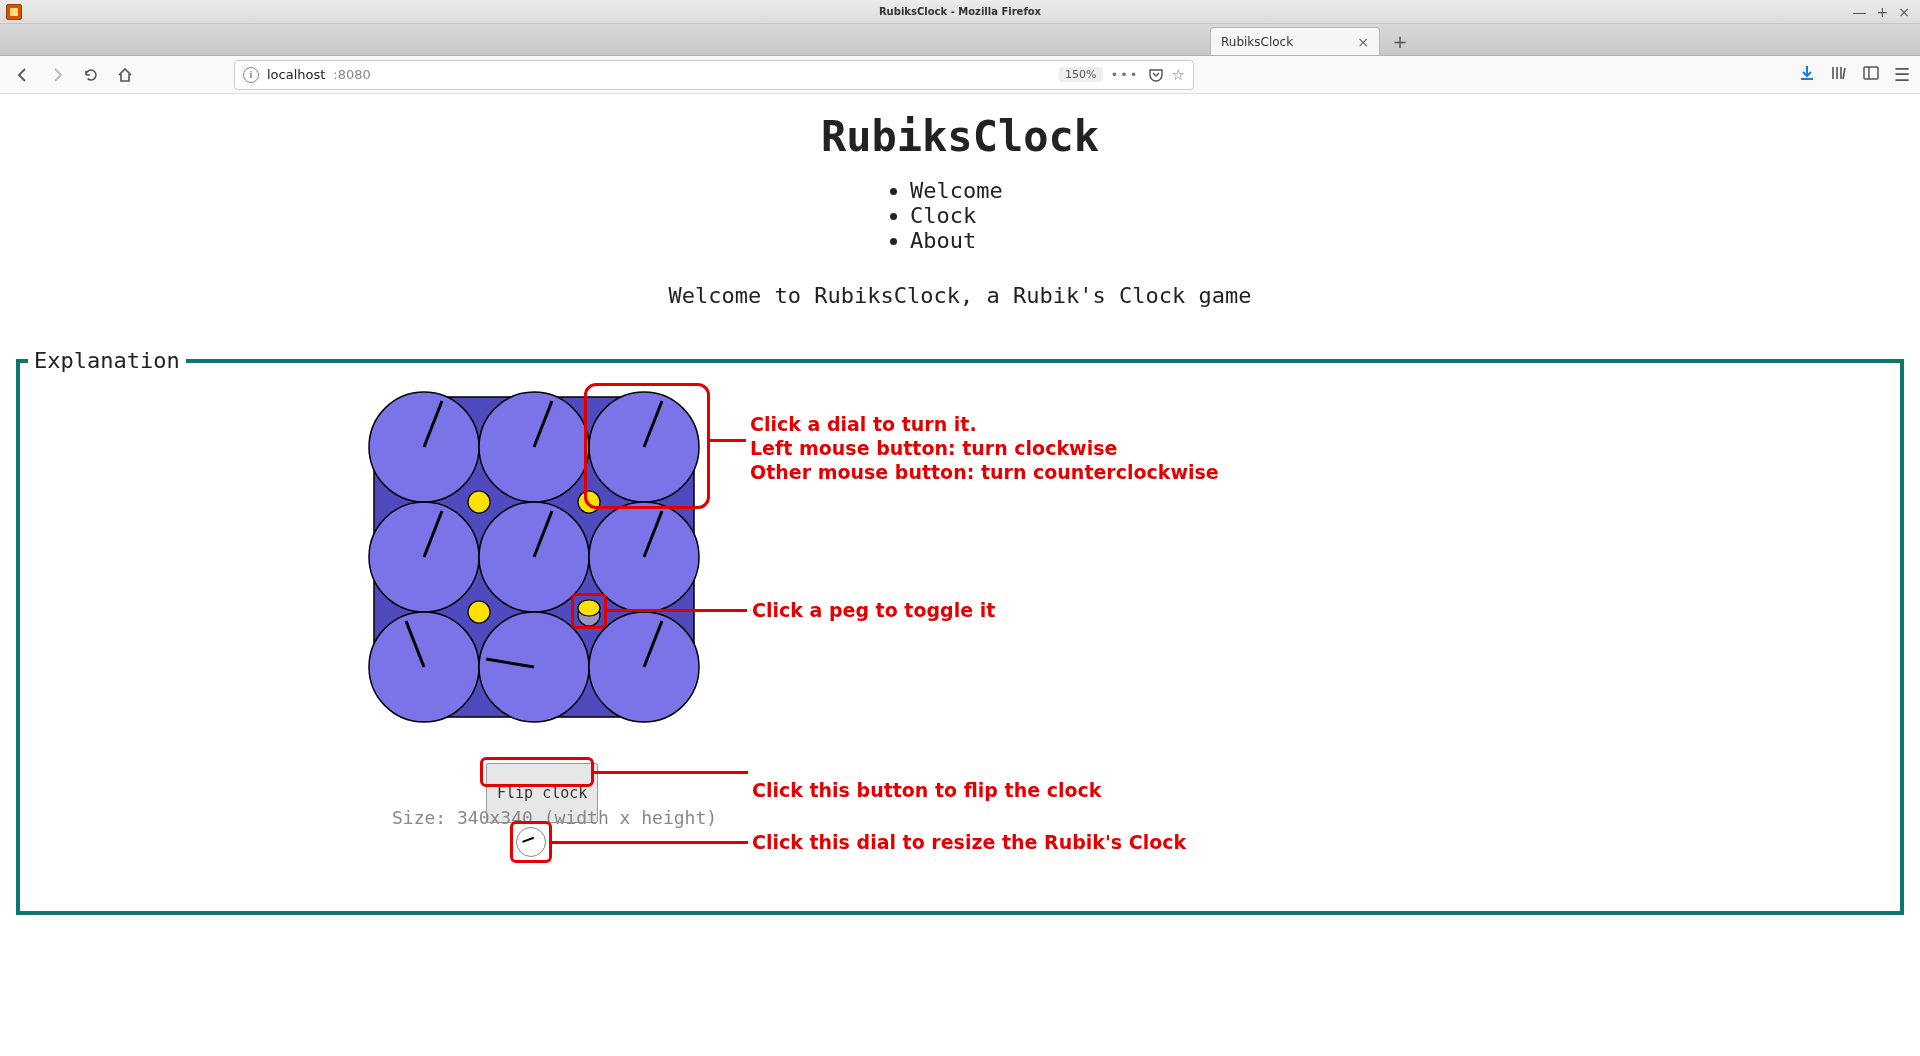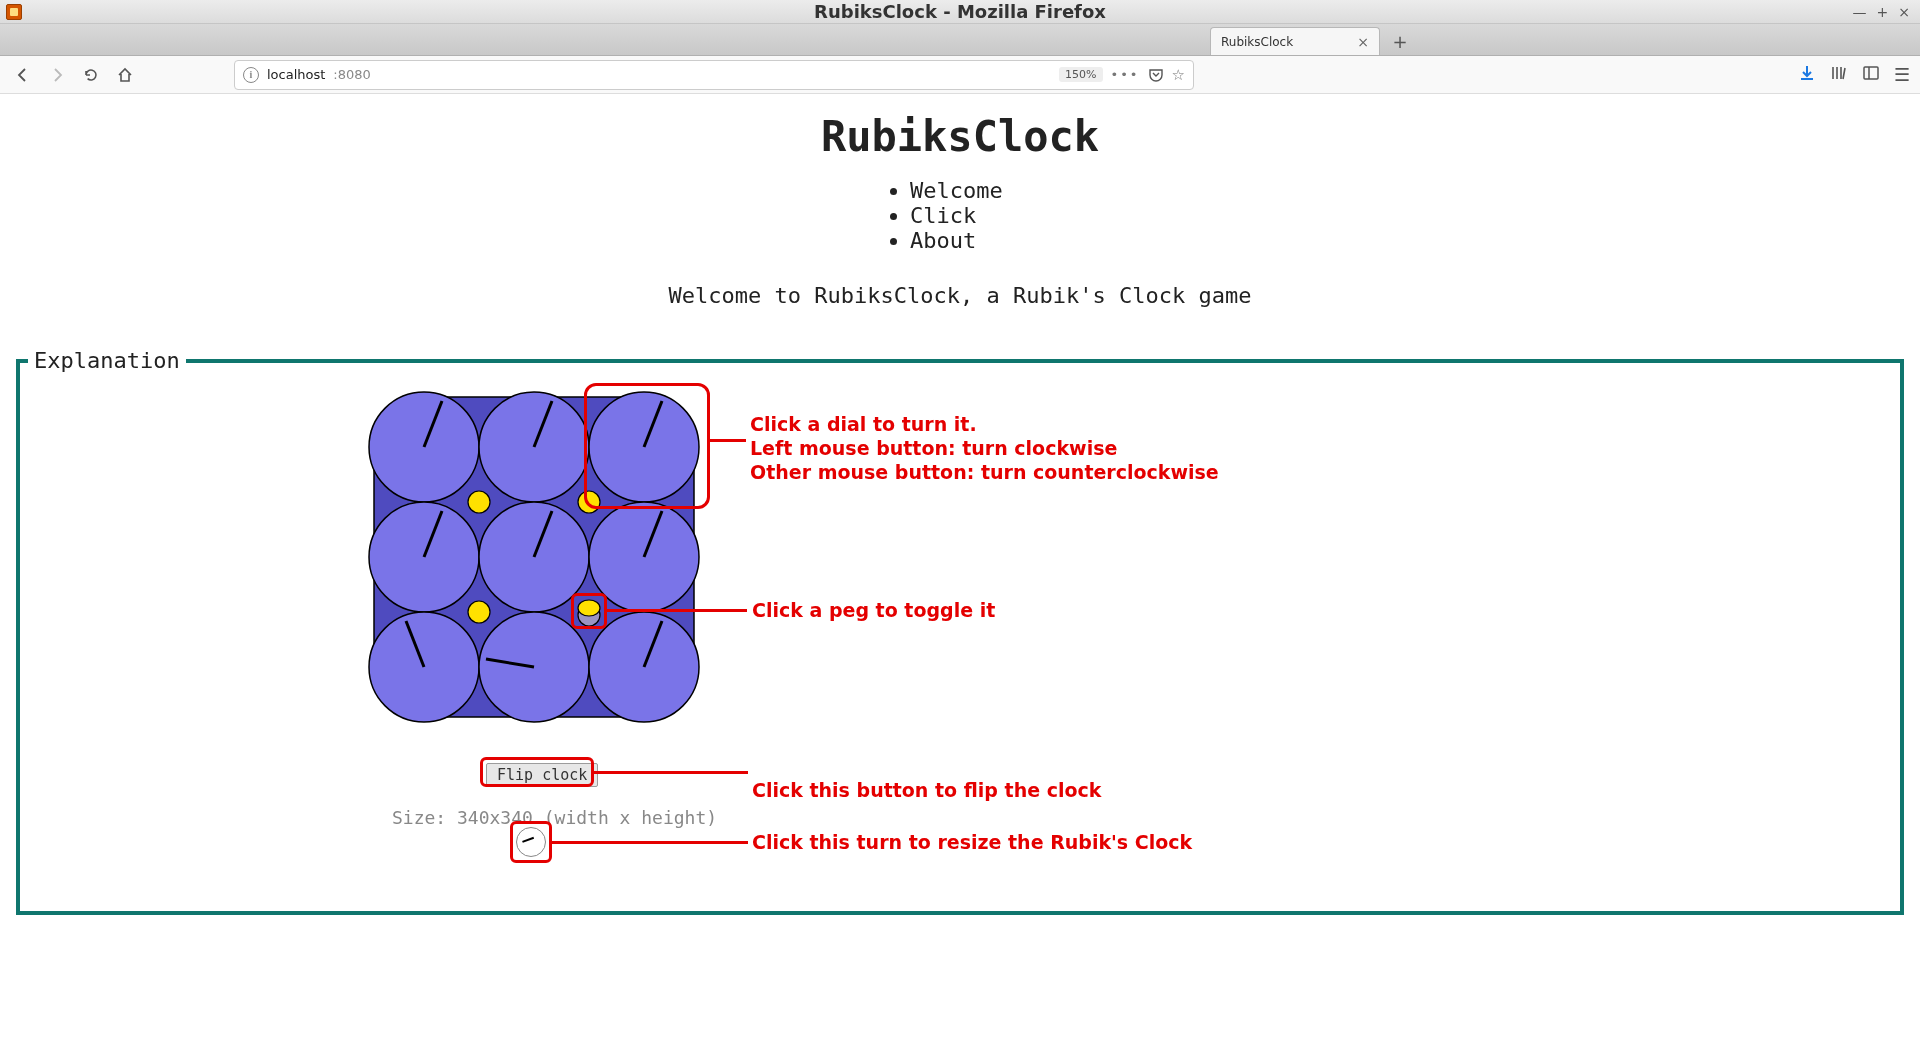--- a/index.html
+++ b/index.html
@@ -3,21 +3,21 @@
 <meta charset="utf-8">
 <style>
   * { box-sizing: border-box; }
   html, body { margin:0; padding:0; height:100%; font-family: "DejaVu Sans", "Liberation Sans", Arial, sans-serif; font-size:13px; color:#222; background:#fff; }
   .window { width:1920px; height:1056px; display:flex; flex-direction:column; background:#f5f5f5; }
 
   
   .titlebar { height:24px; background:linear-gradient(#ececec,#dcdcdc); border-bottom:1px solid #c5c5c5; display:flex; align-items:center; position:relative; }
   .titlebar .app-icon { width:16px; height:16px; margin:0 6px; background:#d45500; border:1px solid #9a3f00; border-radius:2px; position:relative; }
   .titlebar .app-icon::after{content:""; position:absolute; inset:3px; background:#ffdd80; border-radius:1px;}
-  .titlebar .title { position:absolute; left:0; right:0; text-align:center; font-weight:bold; color:#333; font-size:18px; pointer-events:none;}
+  .titlebar .title { position:absolute; left:0; right:0; text-align:center; font-weight:bold; color:#333; font-size:10px; pointer-events:none;}
   .titlebar .win-controls { margin-left:auto; display:flex; gap:10px; padding-right:10px; color:#555; font-size:14px;}
   .titlebar .win-controls span{cursor:default;}
 
   
   .tabstrip { height:32px; background:linear-gradient(#d9d9d9,#c8c8c8); border-bottom:1px solid #b0b0b0; display:flex; align-items:flex-end; padding-left:1210px;}
   .tab { height:28px; min-width:170px; background:#f6f6f6; border:1px solid #b7b7b7; border-bottom:none; border-radius:4px 4px 0 0; display:flex; align-items:center; padding:0 10px; font-size:12px; color:#333; position:relative;}
   .tab .close{ margin-left:auto; color:#666; font-size:14px;}
   .newtab { width:28px; height:24px; display:flex; align-items:center; justify-content:center; margin-left:6px; margin-bottom:2px; color:#555; font-size:18px; border-radius:3px;}
 
   
@@ -55,21 +55,21 @@
   .board-bg{fill:#4f4bbf; stroke:#000; stroke-width:1.5;}
   .dial{fill:#7a74e8; stroke:#000; stroke-width:1.5;}
   .dial-hand{stroke:#000; stroke-width:3;}
   .peg-yellow{fill:#ffe100; stroke:#000; stroke-width:1.2;}
   .peg-gray{fill:#9a94c4; stroke:#000; stroke-width:1.2;}
 
   .callout-box{position:absolute; border:3px solid #e40000; border-radius:12px;}
   .callout-line{position:absolute; height:3px; background:#e40000;}
   .callout-text{position:absolute; color:#e40000; font-weight:bold; font-size:19px; line-height:1.25; font-family:"DejaVu Sans",Arial,sans-serif; white-space:nowrap;}
 
-  .flip-btn{ position:absolute; left:458px; top:376px; font-family:"DejaVu Sans Mono",monospace; font-size:15px; padding:2px 10px; background:#e7e7e7; border:1px solid #9c9c9c; border-radius:2px; color:#333;}
+  .flip-btn{ position:absolute; left:458px; top:376px; font-family:"DejaVu Sans Mono",monospace; font-size:15px; padding:20px 10px; background:#e7e7e7; border:1px solid #9c9c9c; border-radius:2px; color:#333;}
   .size-label{ position:absolute; left:364px; top:420px; font-family:"DejaVu Sans Mono",monospace; font-size:18px; color:#888;}
   .resize-dial{ position:absolute; left:488px; top:440px; width:30px; height:30px; border:1px solid #888; border-radius:50%; background:#fff; display:flex; align-items:center; justify-content:center;}
   .resize-dial::after{content:""; width:12px; height:2px; background:#000; transform:rotate(-20deg) translate(-2px,-3px);}
 
 </style>
 </head>
 <body>
 
 <div class="window">
 
@@ -146,21 +146,21 @@
       </span>
       <span class="ham">☰</span>
     </div>
   </div>
 
   <div class="viewport">
     <div class="page">
       <h1 class="page-title">RubiksClock</h1>
       <ul class="navlist">
         <li><span>Welcome</span></li>
-        <li><span>Click</span></li>
+        <li><span>Clock</span></li>
         <li><span>About</span></li>
       </ul>
       <p class="welcome">Welcome to RubiksClock, a Rubik's Clock game</p>
 
       <fieldset class="expl">
         <legend>Explanation</legend>
         <div class="expl-inner">
 
           <div class="board-wrap">
             <svg width="340" height="340" viewBox="0 0 340 340">
@@ -211,20 +211,20 @@
 
           <button class="flip-btn">Flip clock</button>
           <div class="callout-box" style="left:452px; top:370px; width:114px; height:30px; border-radius:6px;"></div>
           <div class="callout-line" style="left:566px; top:384px; width:154px;"></div>
           <div class="callout-text" style="left:724px; top:392px;">Click this button to flip the clock</div>
 
           <div class="size-label">Size: 340x340 (width x height)</div>
           <div class="resize-dial"></div>
           <div class="callout-box" style="left:482px; top:434px; width:42px; height:42px; border-radius:6px;"></div>
           <div class="callout-line" style="left:524px; top:454px; width:196px;"></div>
-          <div class="callout-text" style="left:724px; top:444px;">Click this turn to resize the Rubik's Clock</div>
+          <div class="callout-text" style="left:724px; top:444px;">Click this dial to resize the Rubik's Clock</div>
 
         </div>
       </fieldset>
     </div>
   </div>
 
 </div>
 
 </body></html>

